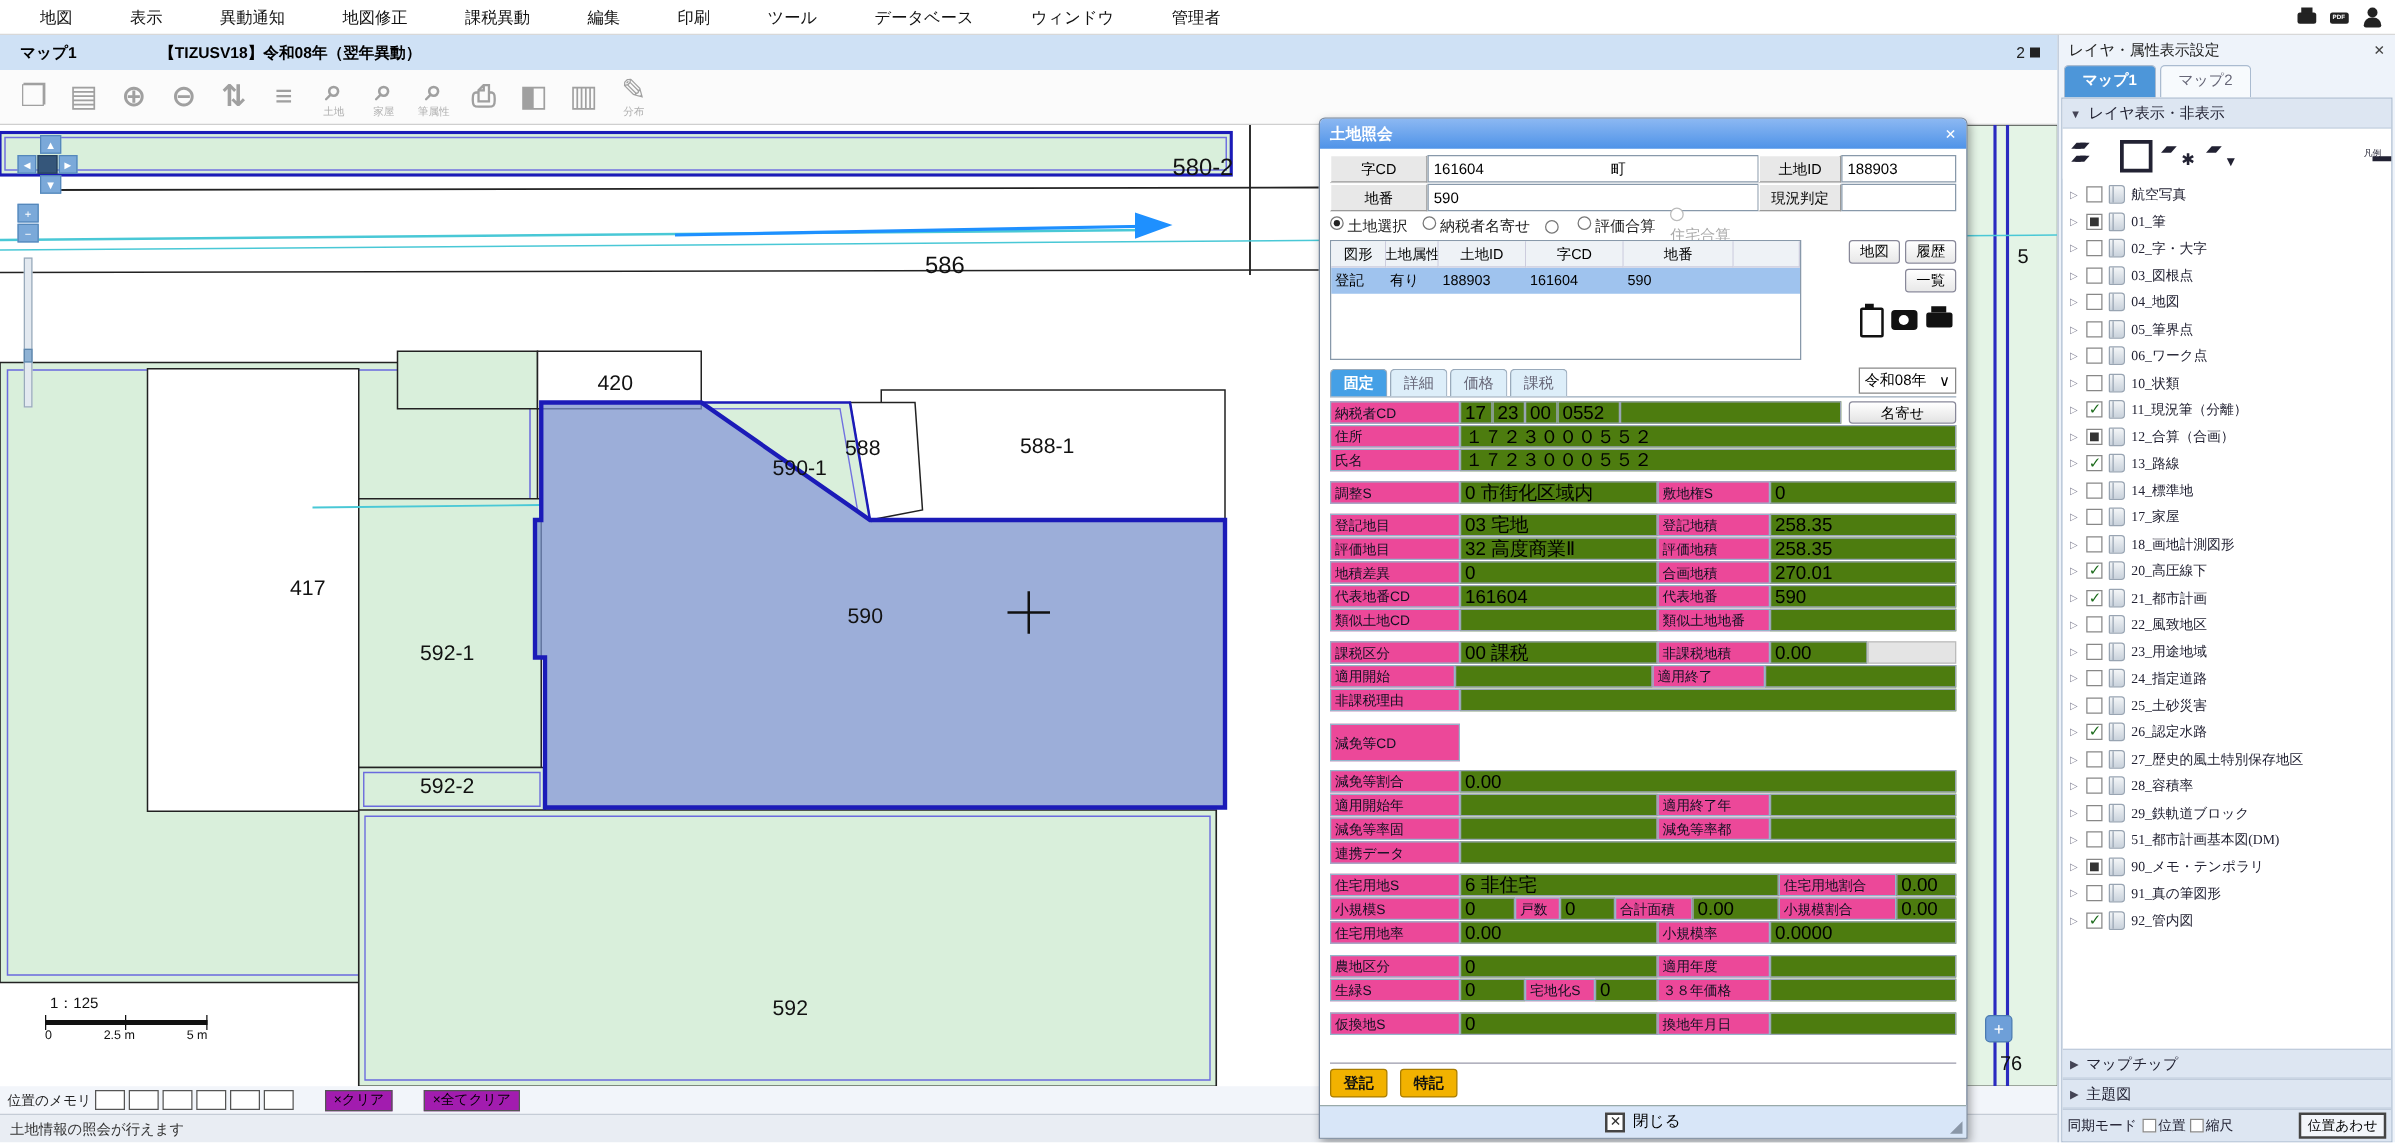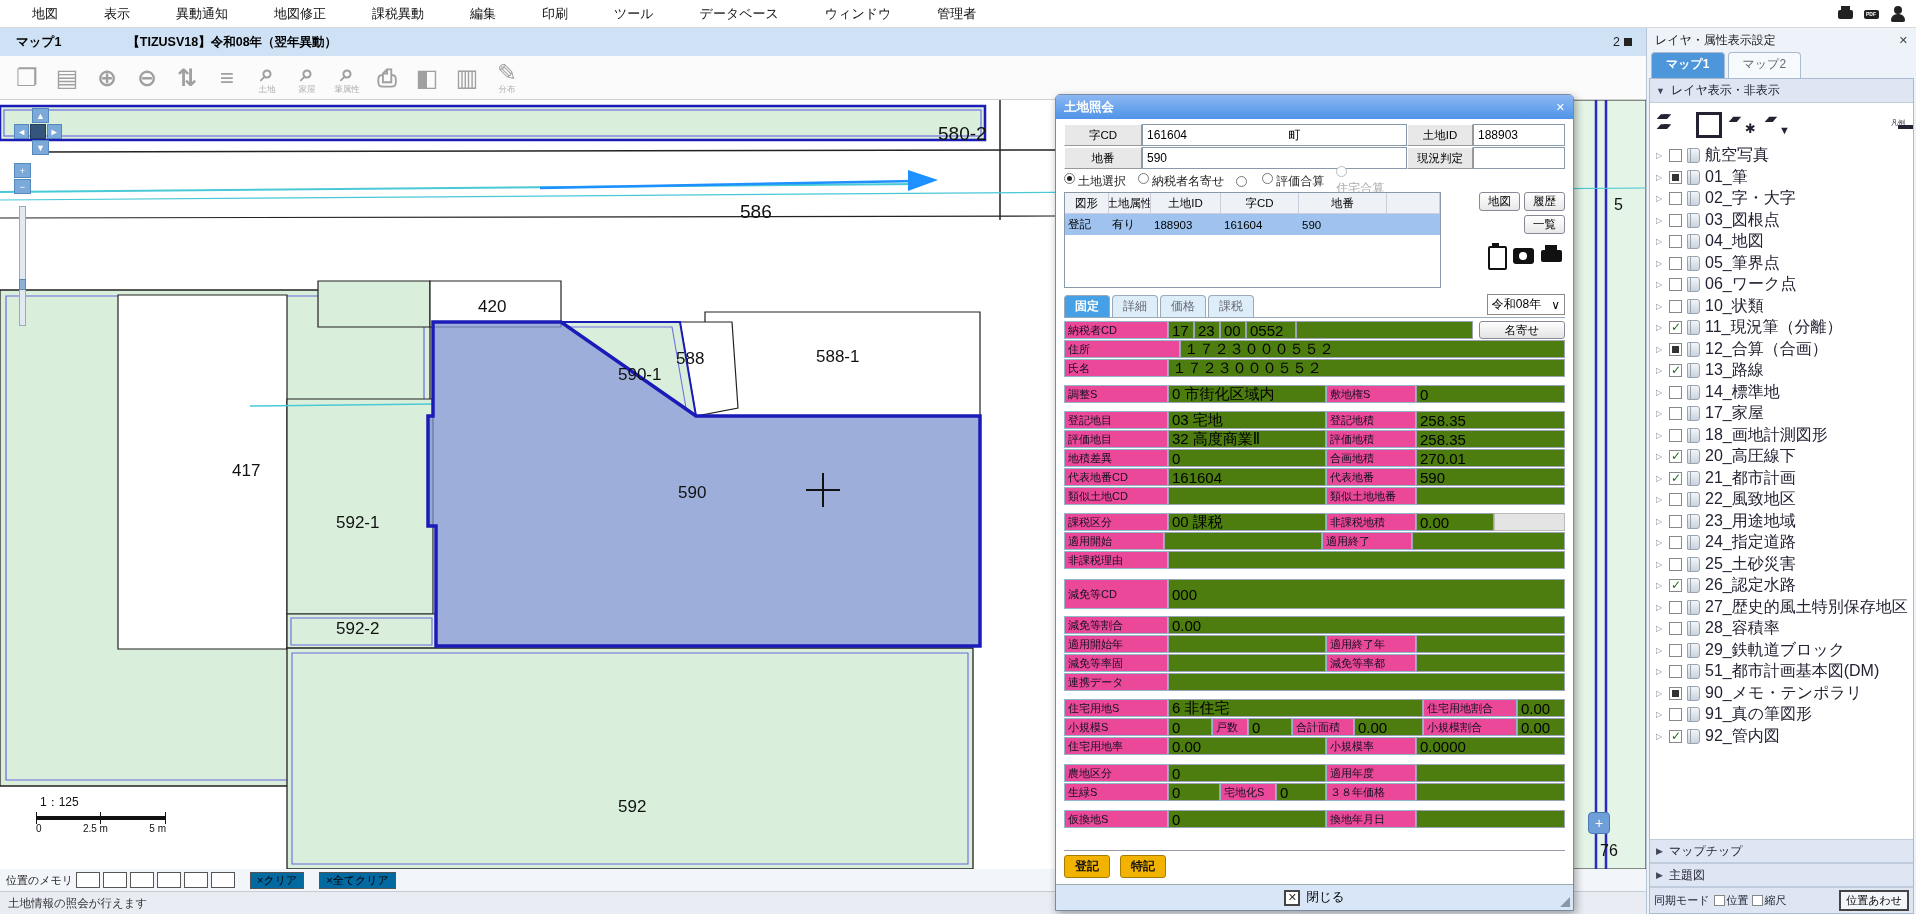--- a/index.html
+++ b/index.html
@@ -52,21 +52,21 @@
   .scalebar .bar { height:4px; background:#111; position:relative; }
   .scalebar .tick { position:absolute; top:-4px; width:1px; height:12px; background:#111; }
   .scalebar .lbls { display:flex; justify-content:space-between; font-size:10px; margin-top:3px; color:#111; }
   .map-plus-btn { position:absolute; left:1588px; top:712px; width:22px; height:22px; background:#6e9fd8;
     border:1px solid #4a7ab0; border-radius:4px; color:#fff; font-size:14px; text-align:center; line-height:20px; }
 
   
   .memory-row { position:absolute; left:0; top:869px; width:1646px; height:22px; background:#f2f5fa;
     display:flex; align-items:center; gap:3px; padding-left:6px; font-size:11px; color:#222; }
   .mem-slot { width:24px; height:16px; background:#fff; border:1px solid #555; }
-  .mem-btn { height:17px; border:1px solid #555; background:#0369a1; font-size:11px; padding:0 6px; line-height:15px; margin-left:12px; }
+  .mem-btn { height:17px; border:1px solid #555; background:#a21caf; font-size:11px; padding:0 6px; line-height:15px; margin-left:22px; }
   .statusbar { position:absolute; left:0; top:891px; width:1646px; height:23px; background:#e9edf3;
     border-top:1px solid #c5ccd6; font-size:11.5px; color:#333; display:flex; align-items:center; padding-left:8px; }
 
   
   .dialog { position:absolute; left:1055px; top:94px; width:519px; height:817px; background:#fff;
     border:1px solid #7a8aa0; border-radius:5px 5px 0 0; box-shadow:2px 3px 8px rgba(0,0,0,.35);
     display:flex; flex-direction:column; }
   .dlg-title { height:24px; background:linear-gradient(#8cb8f2,#4f93e8); border-radius:4px 4px 0 0;
     color:#fff; font-weight:bold; font-size:12.5px; display:flex; align-items:center; padding:0 8px; }
   .dlg-close { margin-left:auto; color:#fff; font-size:11px; }
@@ -153,21 +153,21 @@
   .lt-legend .cap { font-size:7px; color:#223; }
   .layer-list { flex:1; overflow:hidden; padding-top:2px; }
   .layer-row { display:flex; align-items:center; height:21.5px; padding-left:6px; gap:5px; }
   .expander { font-size:8px; color:#889; width:8px; }
   .cb { width:13px; height:13px; border:1px solid #888; background:#fff; position:relative; }
   .cb.on:after { content:"✓"; position:absolute; left:1px; top:-2px; font-size:12px; color:#1a6a1a; font-weight:bold; }
   .cb.mx:after { content:""; position:absolute; left:2px; top:2px; width:7px; height:7px; background:#333; }
   .book-ic { width:13px; height:15px; background:linear-gradient(#f4f6f8,#c9d2dc); border:1px solid #98a4b2;
     border-radius:1px 3px 3px 1px; position:relative; }
   .book-ic:after { content:""; position:absolute; left:2px; top:0; width:1px; height:100%; background:#98a4b2; }
-  .layer-label { font-size:16px; color:#223; white-space:nowrap; }
+  .layer-label { font-size:11px; color:#223; white-space:nowrap;font-family:Liberation Serif, serif; }
   .sync-row { height:26px; background:#dde6f2; border-top:1px solid #c0ccdc; display:flex;
     align-items:center; font-size:11px; color:#223; padding:0 4px; gap:4px; }
   .sync-cb { width:11px; height:11px; border:1px solid #888; background:#fff; }
   .sync-btn { margin-left:auto; border:2px solid #444; background:#f2f5fa; font-size:11px; padding:1px 5px; }
 </style>
 </head>
 <body>
 
 <div class="app">
 
@@ -496,21 +496,21 @@
             <span class="s" style="width: 26px;">17</span>
             <span class="s" style="width: 26px;">23</span>
             <span class="s" style="width: 26px;">00</span>
             <span class="s" style="width: 50px;">0552</span>
             <span class="v" style="flex: 1 1 0%;"></span>
             <span class="btn" style="width: 86px;">名寄せ</span>
           </div>
 
           <div class="fr">
 
-          <span class="l" style="width: 116px;">住所</span>
+          <span class="l" style="width: 104px;">住所</span>
             <span class="v" style="flex: 1 1 0%;">１７２３０００５５２</span>
           </div>
 
           <div class="fr">
 
           <span class="l" style="width: 104px;">氏名</span>
             <span class="v" style="flex: 1 1 0%;">１７２３０００５５２</span>
           </div>
 
           <div class="fr gaprow" style="height: 6px;">
@@ -596,21 +596,20 @@
             <span class="v" style="flex: 1 1 0%;"></span>
           </div>
 
           <div class="fr gaprow" style="height: 8px;">
             
           </div>
 
           <div class="fr" style="height: 30px;">
 
           <span class="l" style="width: 104px;">減免等CD</span>
-            <span class="v" style="flex: 1 1 0%;">000</span>
           </div>
 
           <div class="fr gaprow" style="height: 5px;">
             
           </div>
 
           <div class="fr">
 
           <span class="l" style="width: 104px;">減免等割合</span>
             <span class="v" style="flex: 1 1 0%;">0.00</span>

